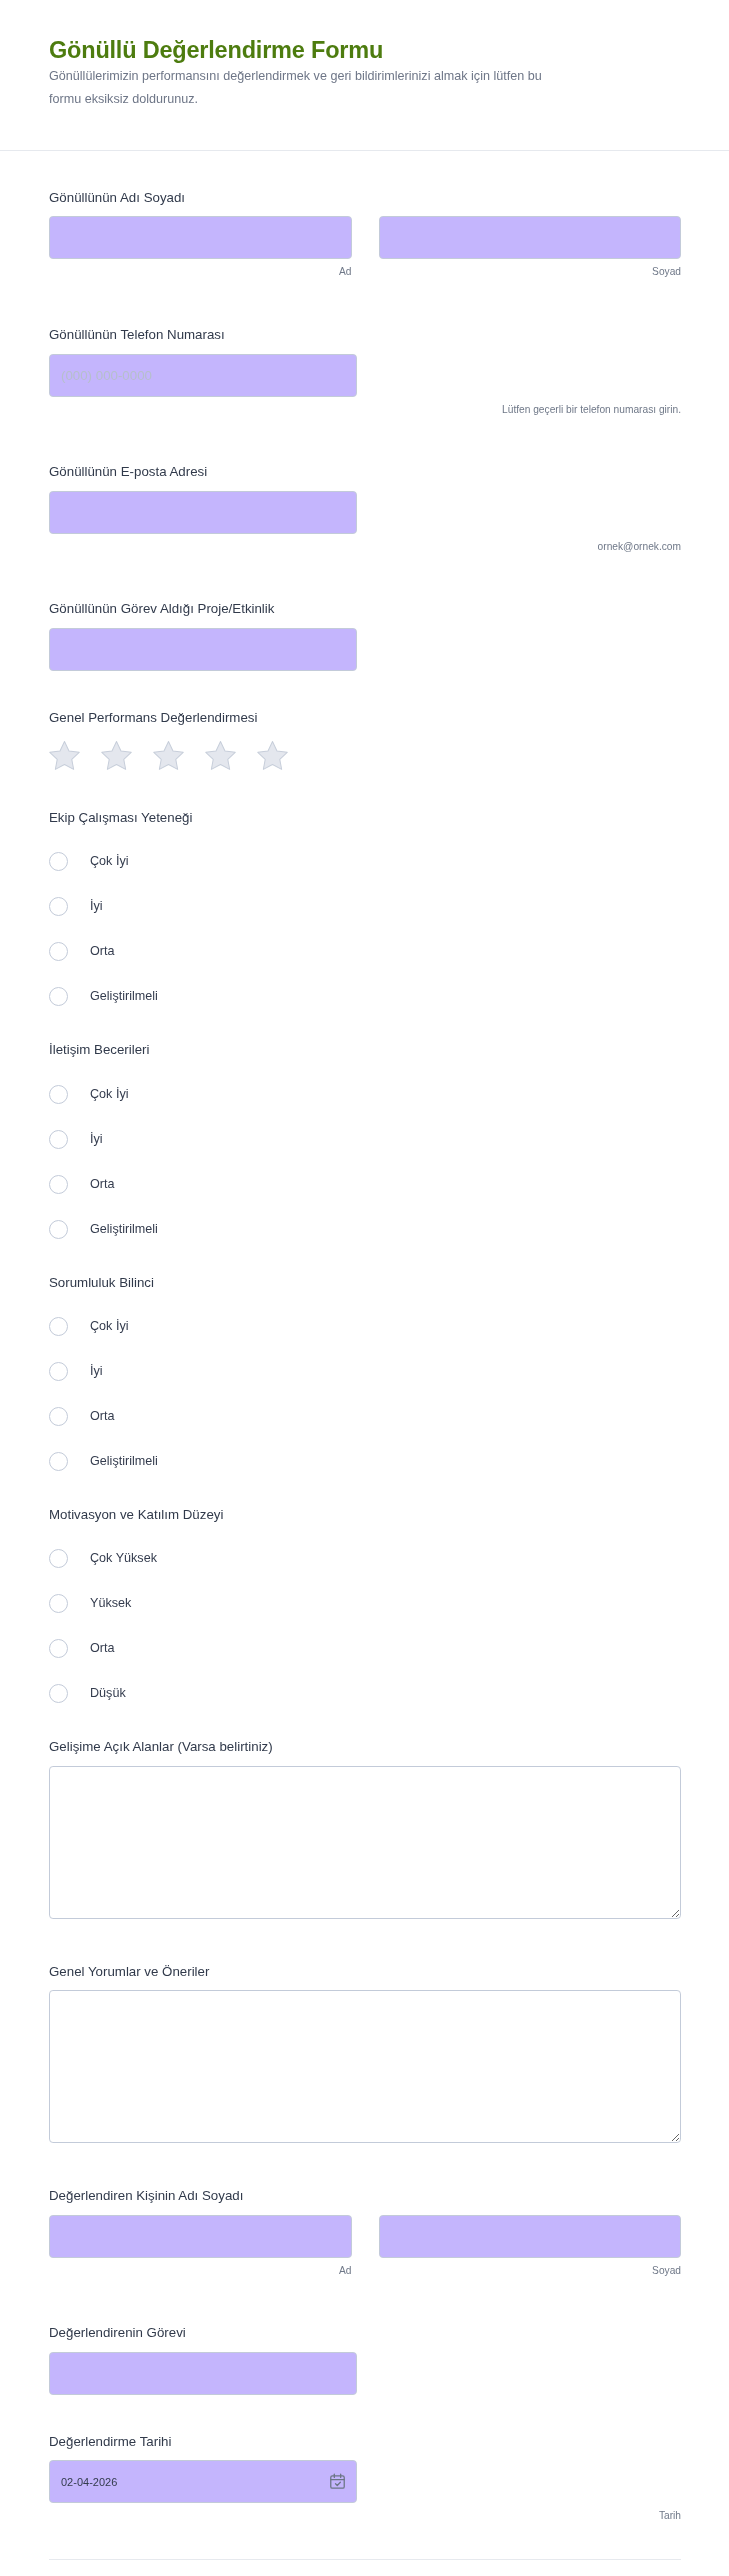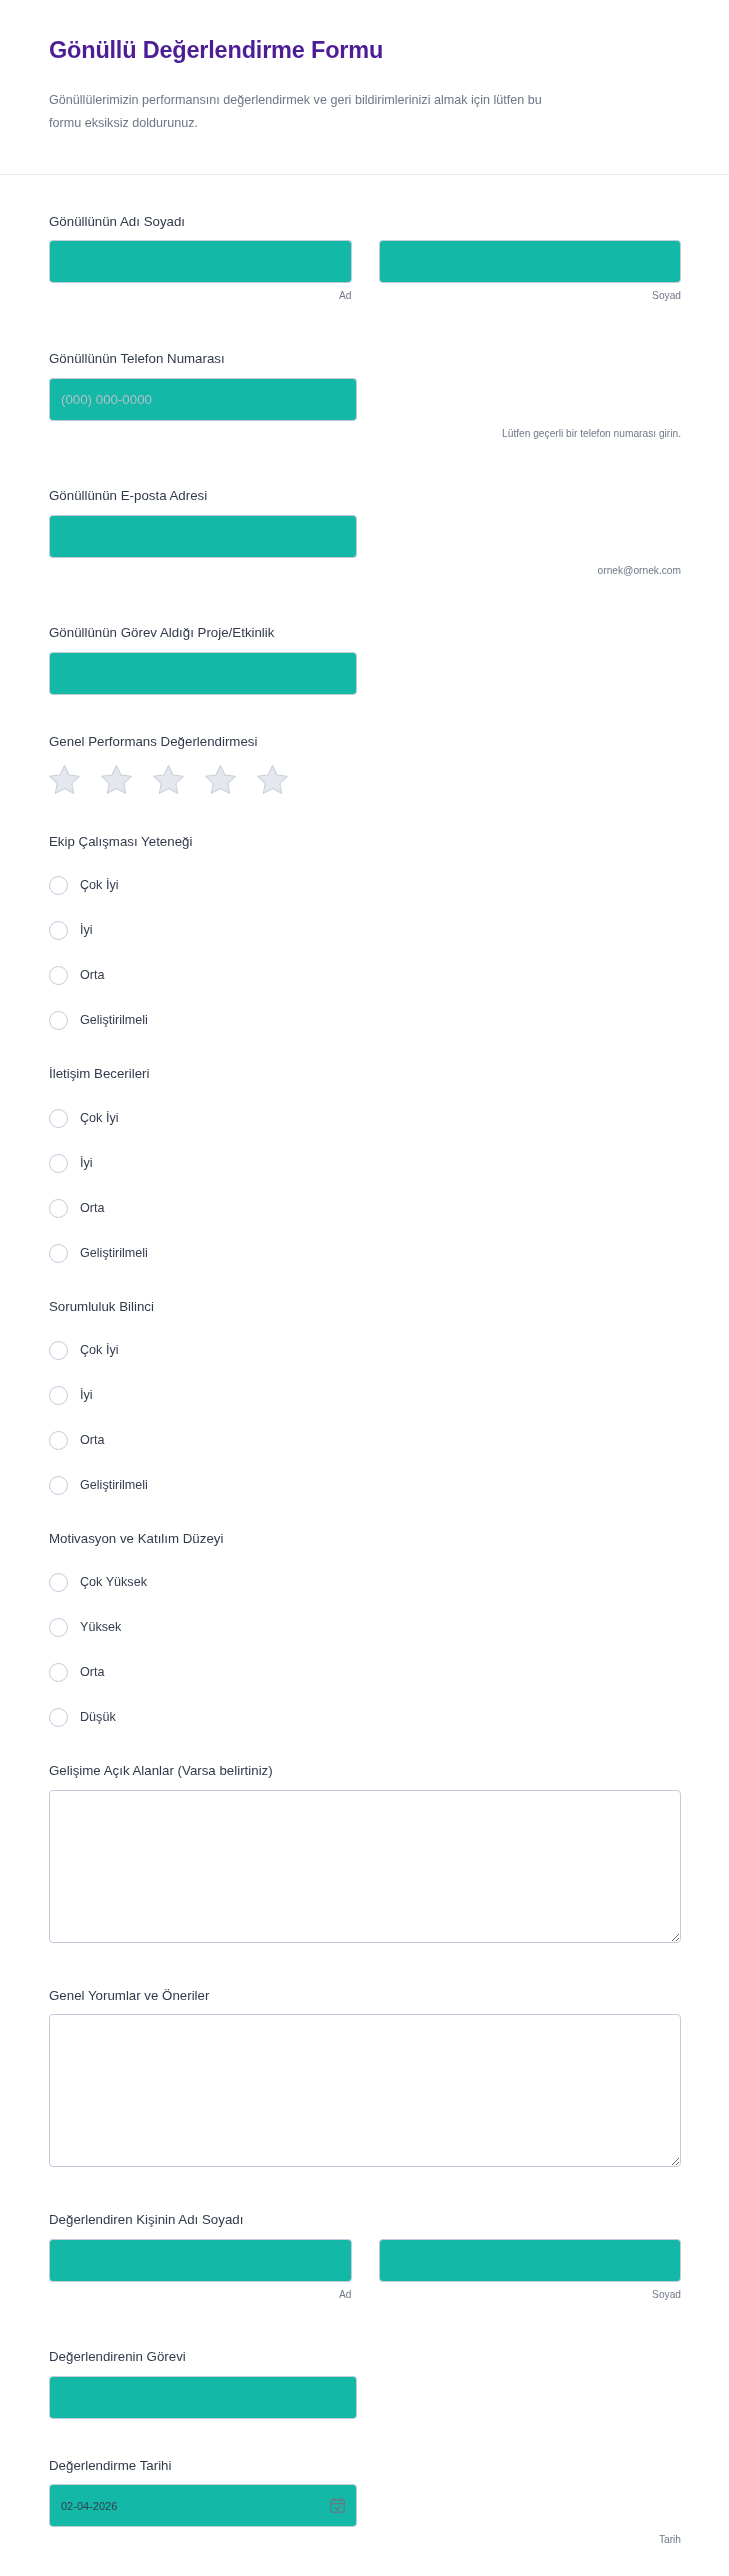--- a/index.html
+++ b/index.html
@@ -3,59 +3,59 @@
 <meta charset="utf-8">
 <style>
   * { box-sizing: border-box; }
   html, body { margin: 0; padding: 0; }
   body {
     width: 730px; min-height: 2576px; background: #ffffff;
     font-family: "Liberation Sans", sans-serif; color: #343c4e;
   }
   .page-header { padding: 35px 49px 39px; }
   .form-title {
-    margin: 0 0 24px 0; font-size: 23.5px; line-height: 30px;
-    font-weight: 700; color: #4c1d95; letter-spacing: -0.2px;
+    margin: 0 0 0 0; font-size: 23.5px; line-height: 30px;
+    font-weight: 700; color: #4d7c0f; letter-spacing: -0.2px;
   }
   .form-subtitle {
     margin: 0; font-size: 12.6px; line-height: 23px; color: #6e7687; max-width: 518px;
   }
   .divider { border: 0; border-top: 0.8px solid #e6e9ee; margin: 0; }
   .form-body { padding: 38px 49px 0; }
 
   .q { margin-bottom: 47px; }
   .q.tight { margin-bottom: 38px; margin-top: 19px; }
   .q.group { margin-bottom: 35px; }
   .q.area { margin-bottom: 44px; }
   .q-label {
     display: block; font-size: 13.3px; line-height: 17.3px; font-weight: 500;
     color: #313a4b; margin: 0 0 10.2px 0;
   }
   .row { display: flex; gap: 27px; }
   .col { width: 308px; }
 
   .text-input {
     width: 100%; height: 43px; border: 0.8px solid #c3cbd9; border-radius: 3.9px;
-    background: #14b8a6; padding: 0 11px; font-size: 13.3px; color: #343c4e;
+    background: #c4b5fd; padding: 0 11px; font-size: 13.3px; color: #343c4e;
     font-family: "Liberation Sans", sans-serif; outline: none;
   }
   .text-input::placeholder { color: #b6bfcc; opacity: 1; }
   .w390 { width: 308px; }
   .sublabel { font-size: 10.2px; line-height: 12.6px; color: #6f7888; margin-top: 7px; text-align: right; }
 
   .textarea-input {
     display: block; width: 100%; height: 153px; border: 0.8px solid #c3cbd9;
     border-radius: 3.9px; padding: 9.4px 11px; font-size: 12.6px; color: #343c4e;
     font-family: "Liberation Sans", sans-serif; outline: none; resize: both;
   }
 
   .stars { display: flex; gap: 21px; margin-top: 14px; }
   .star-btn { background: none; border: none; padding: 0; cursor: pointer; line-height: 0; }
 
-  .radio-row { display: flex; align-items: center; gap: 12px; margin-bottom: 11px; margin-top: 26px; }
+  .radio-row { display: flex; align-items: center; gap: 22px; margin-bottom: 11px; margin-top: 26px; }
   .radio-row:last-child { margin-bottom: 0; }
   .radio-input {
     appearance: none; -webkit-appearance: none; width: 19px; height: 19px;
     border: 0.8px solid #c3cbd9; border-radius: 50%; background: #fff; margin: 0;
     flex: 0 0 auto; cursor: pointer;
   }
   .radio-label { font-size: 12.6px; line-height: 19px; color: #343c4e; cursor: pointer; }
 
   .date-wrap { position: relative; width: 308px; }
   .date-input { padding-right: 36px; font-size: 11px; }

